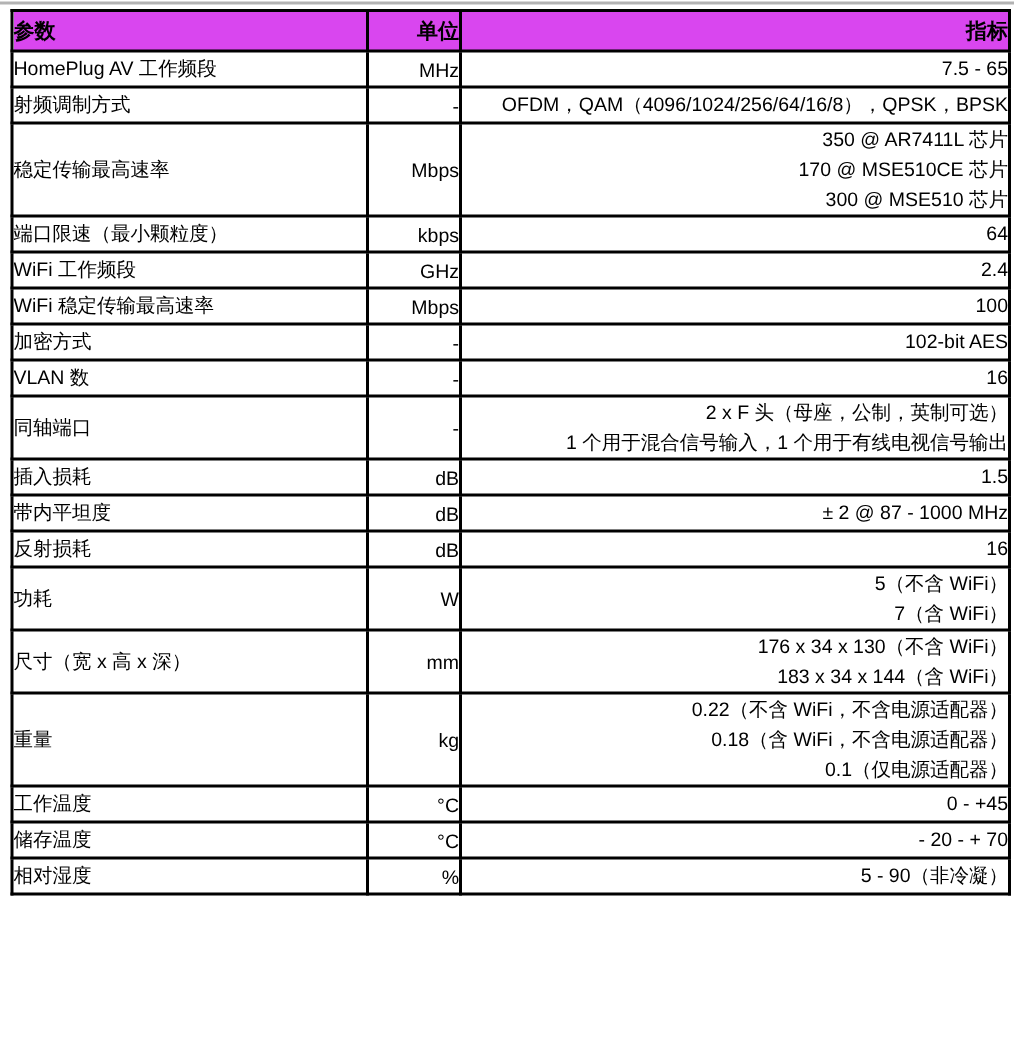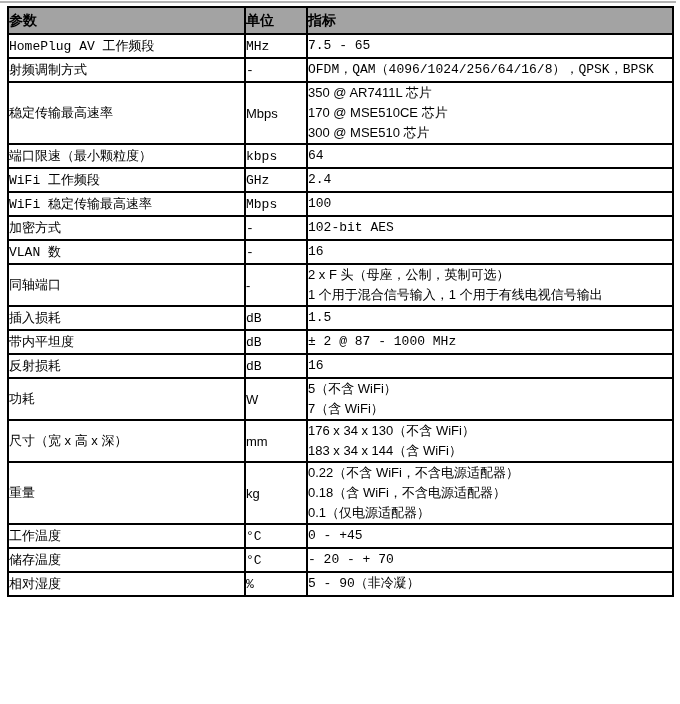--- a/index.html
+++ b/index.html
@@ -35,36 +35,36 @@
   }
   table.spec th,
   table.spec td {
     border: 2px solid #000000;
     font-size: 13px;
     padding: 0;
     vertical-align: middle;
     overflow: hidden;
   }
   table.spec thead th {
-    background: #a3a3a3;
+    background: #d946ef;
     height: 25px;
     font-weight: bold;
     font-size: 14px;
   }
   th.col-param, td.col-param {
     text-align: left;
     padding-left: 5px;
     padding-right: 3px;
   }
   th.col-unit, td.col-unit,
   th.col-spec, td.col-spec {
-    text-align: left;
+    text-align: right;
   }
   td.col-spec { padding: 2px 2px; }
-  tr.single td { height: 22px; font-family: Liberation Mono, monospace; }
+  tr.single td { height: 22px; }
   .spec-line {
     line-height: 20px;
     white-space: nowrap;
   }
 </style>
 </head>
 <body>
 
 <div class="page">
   <div class="top-rule"></div>

